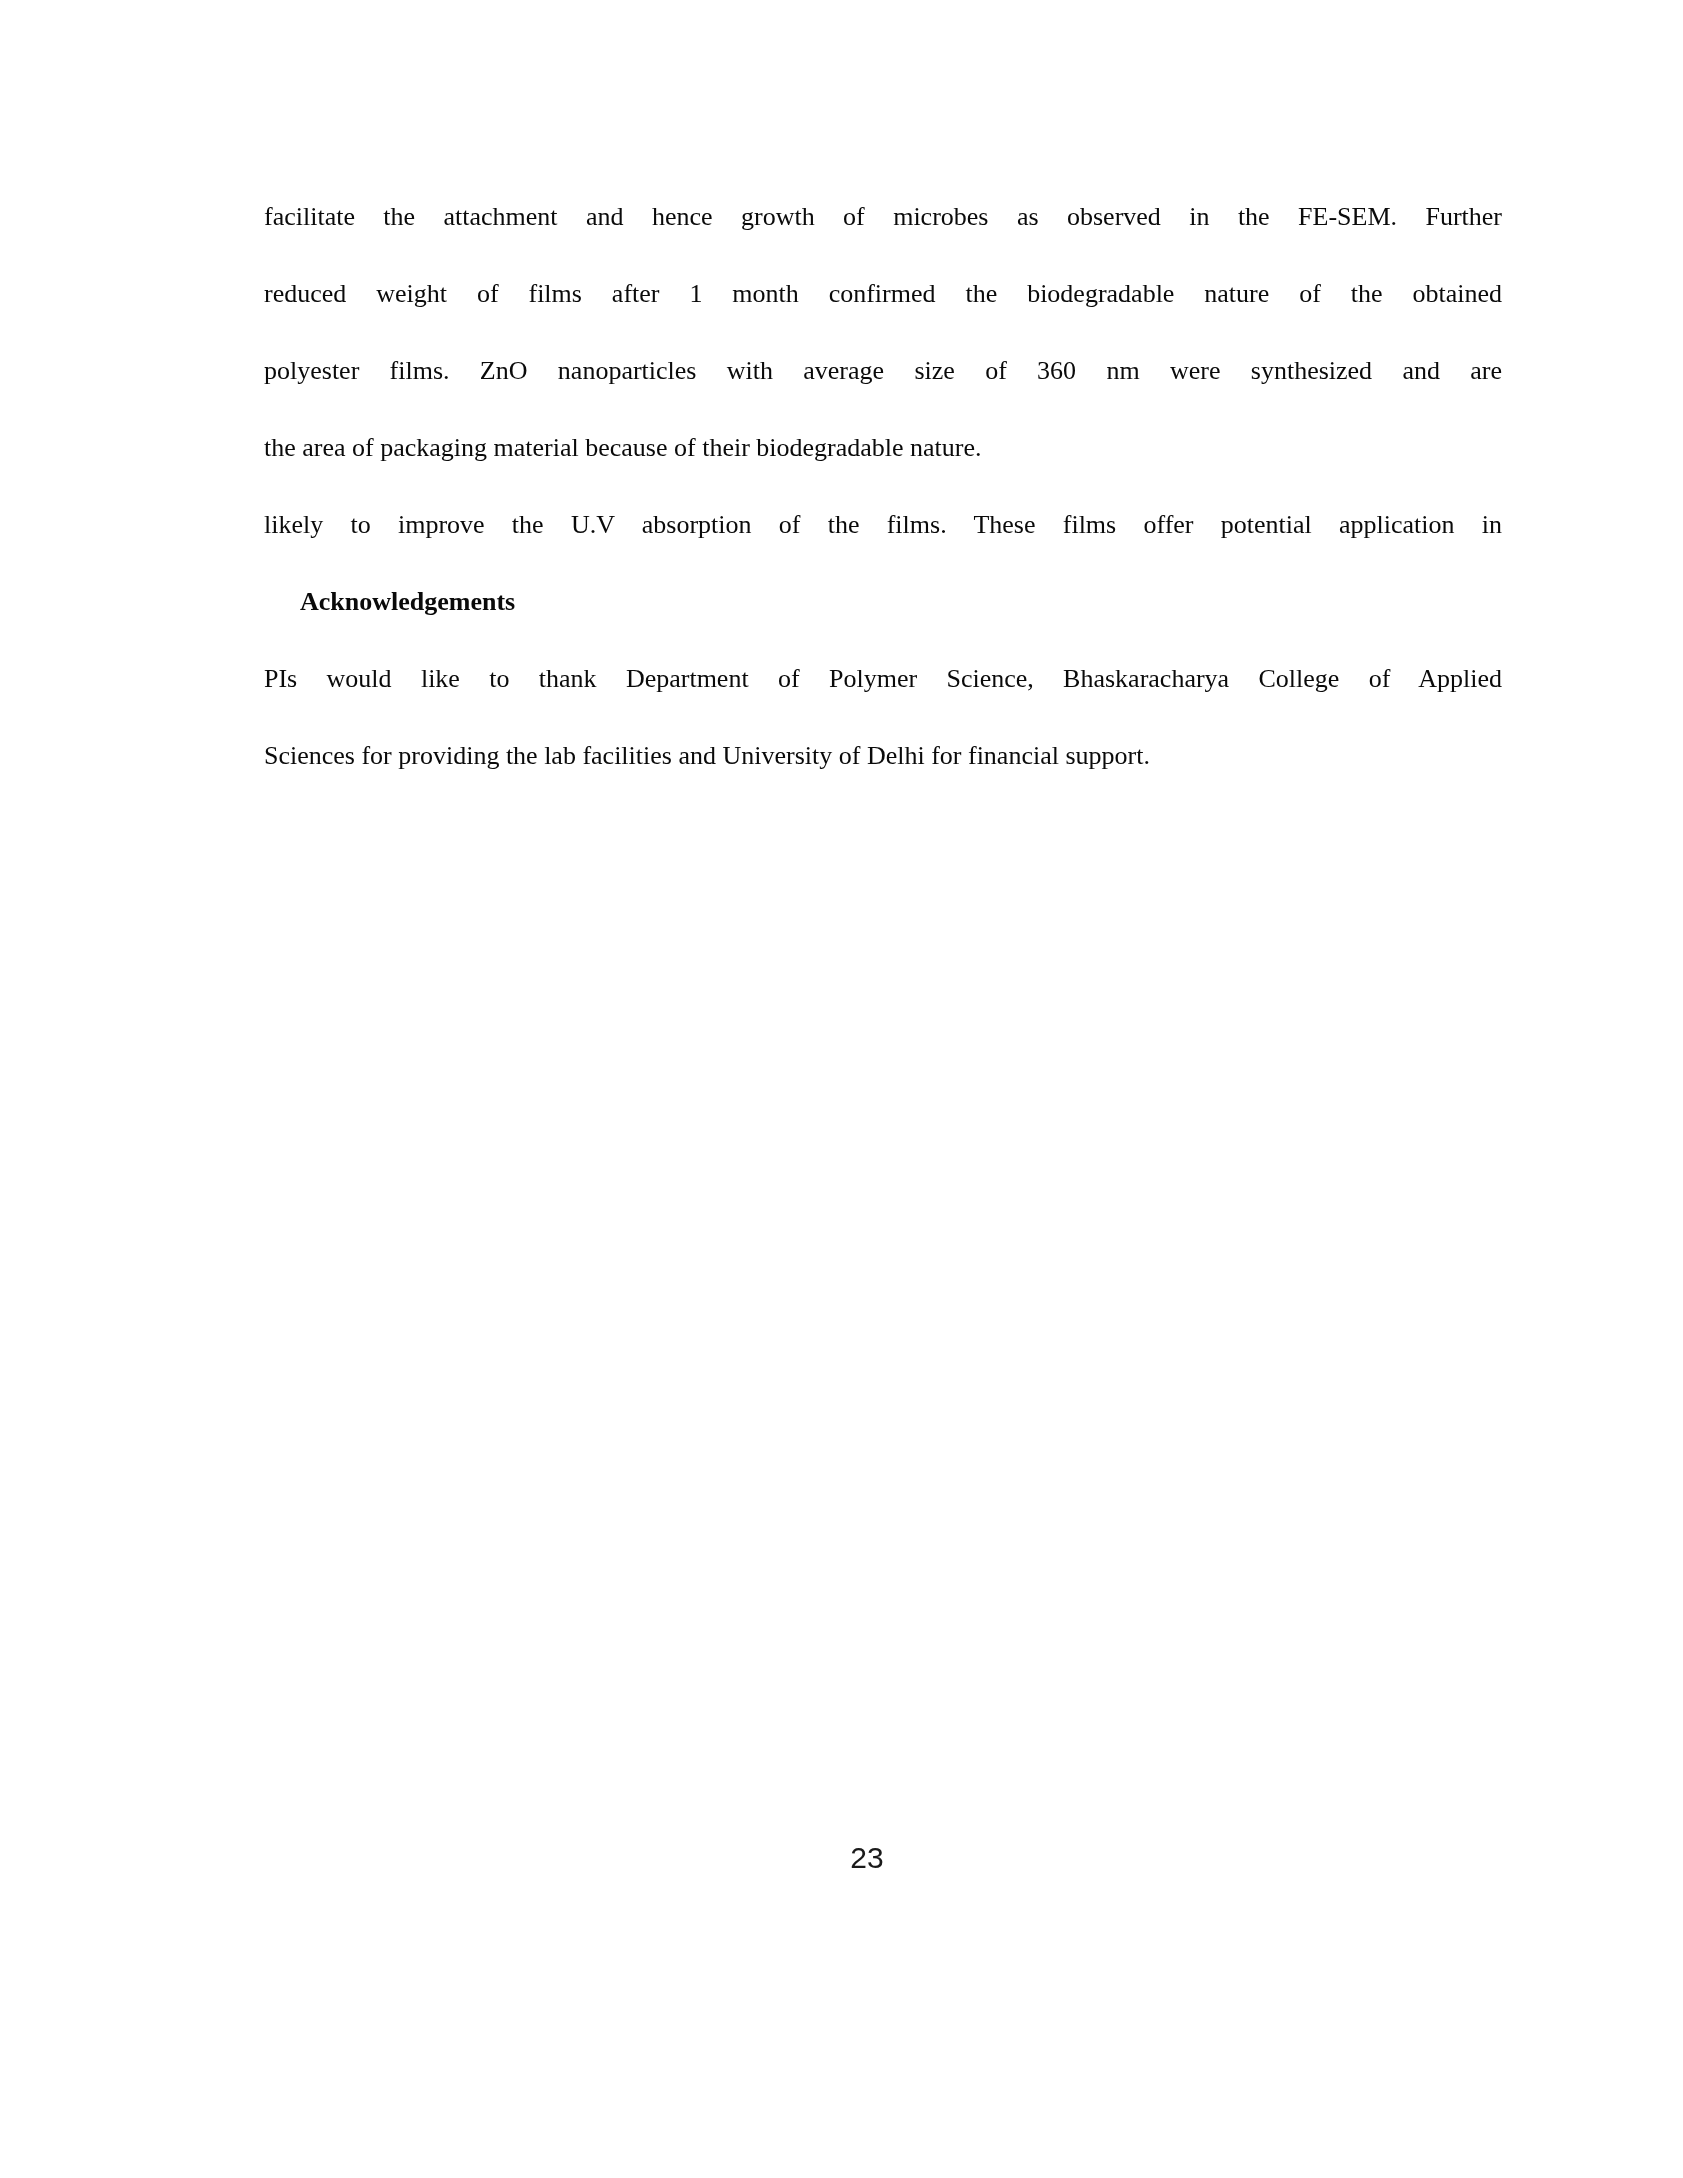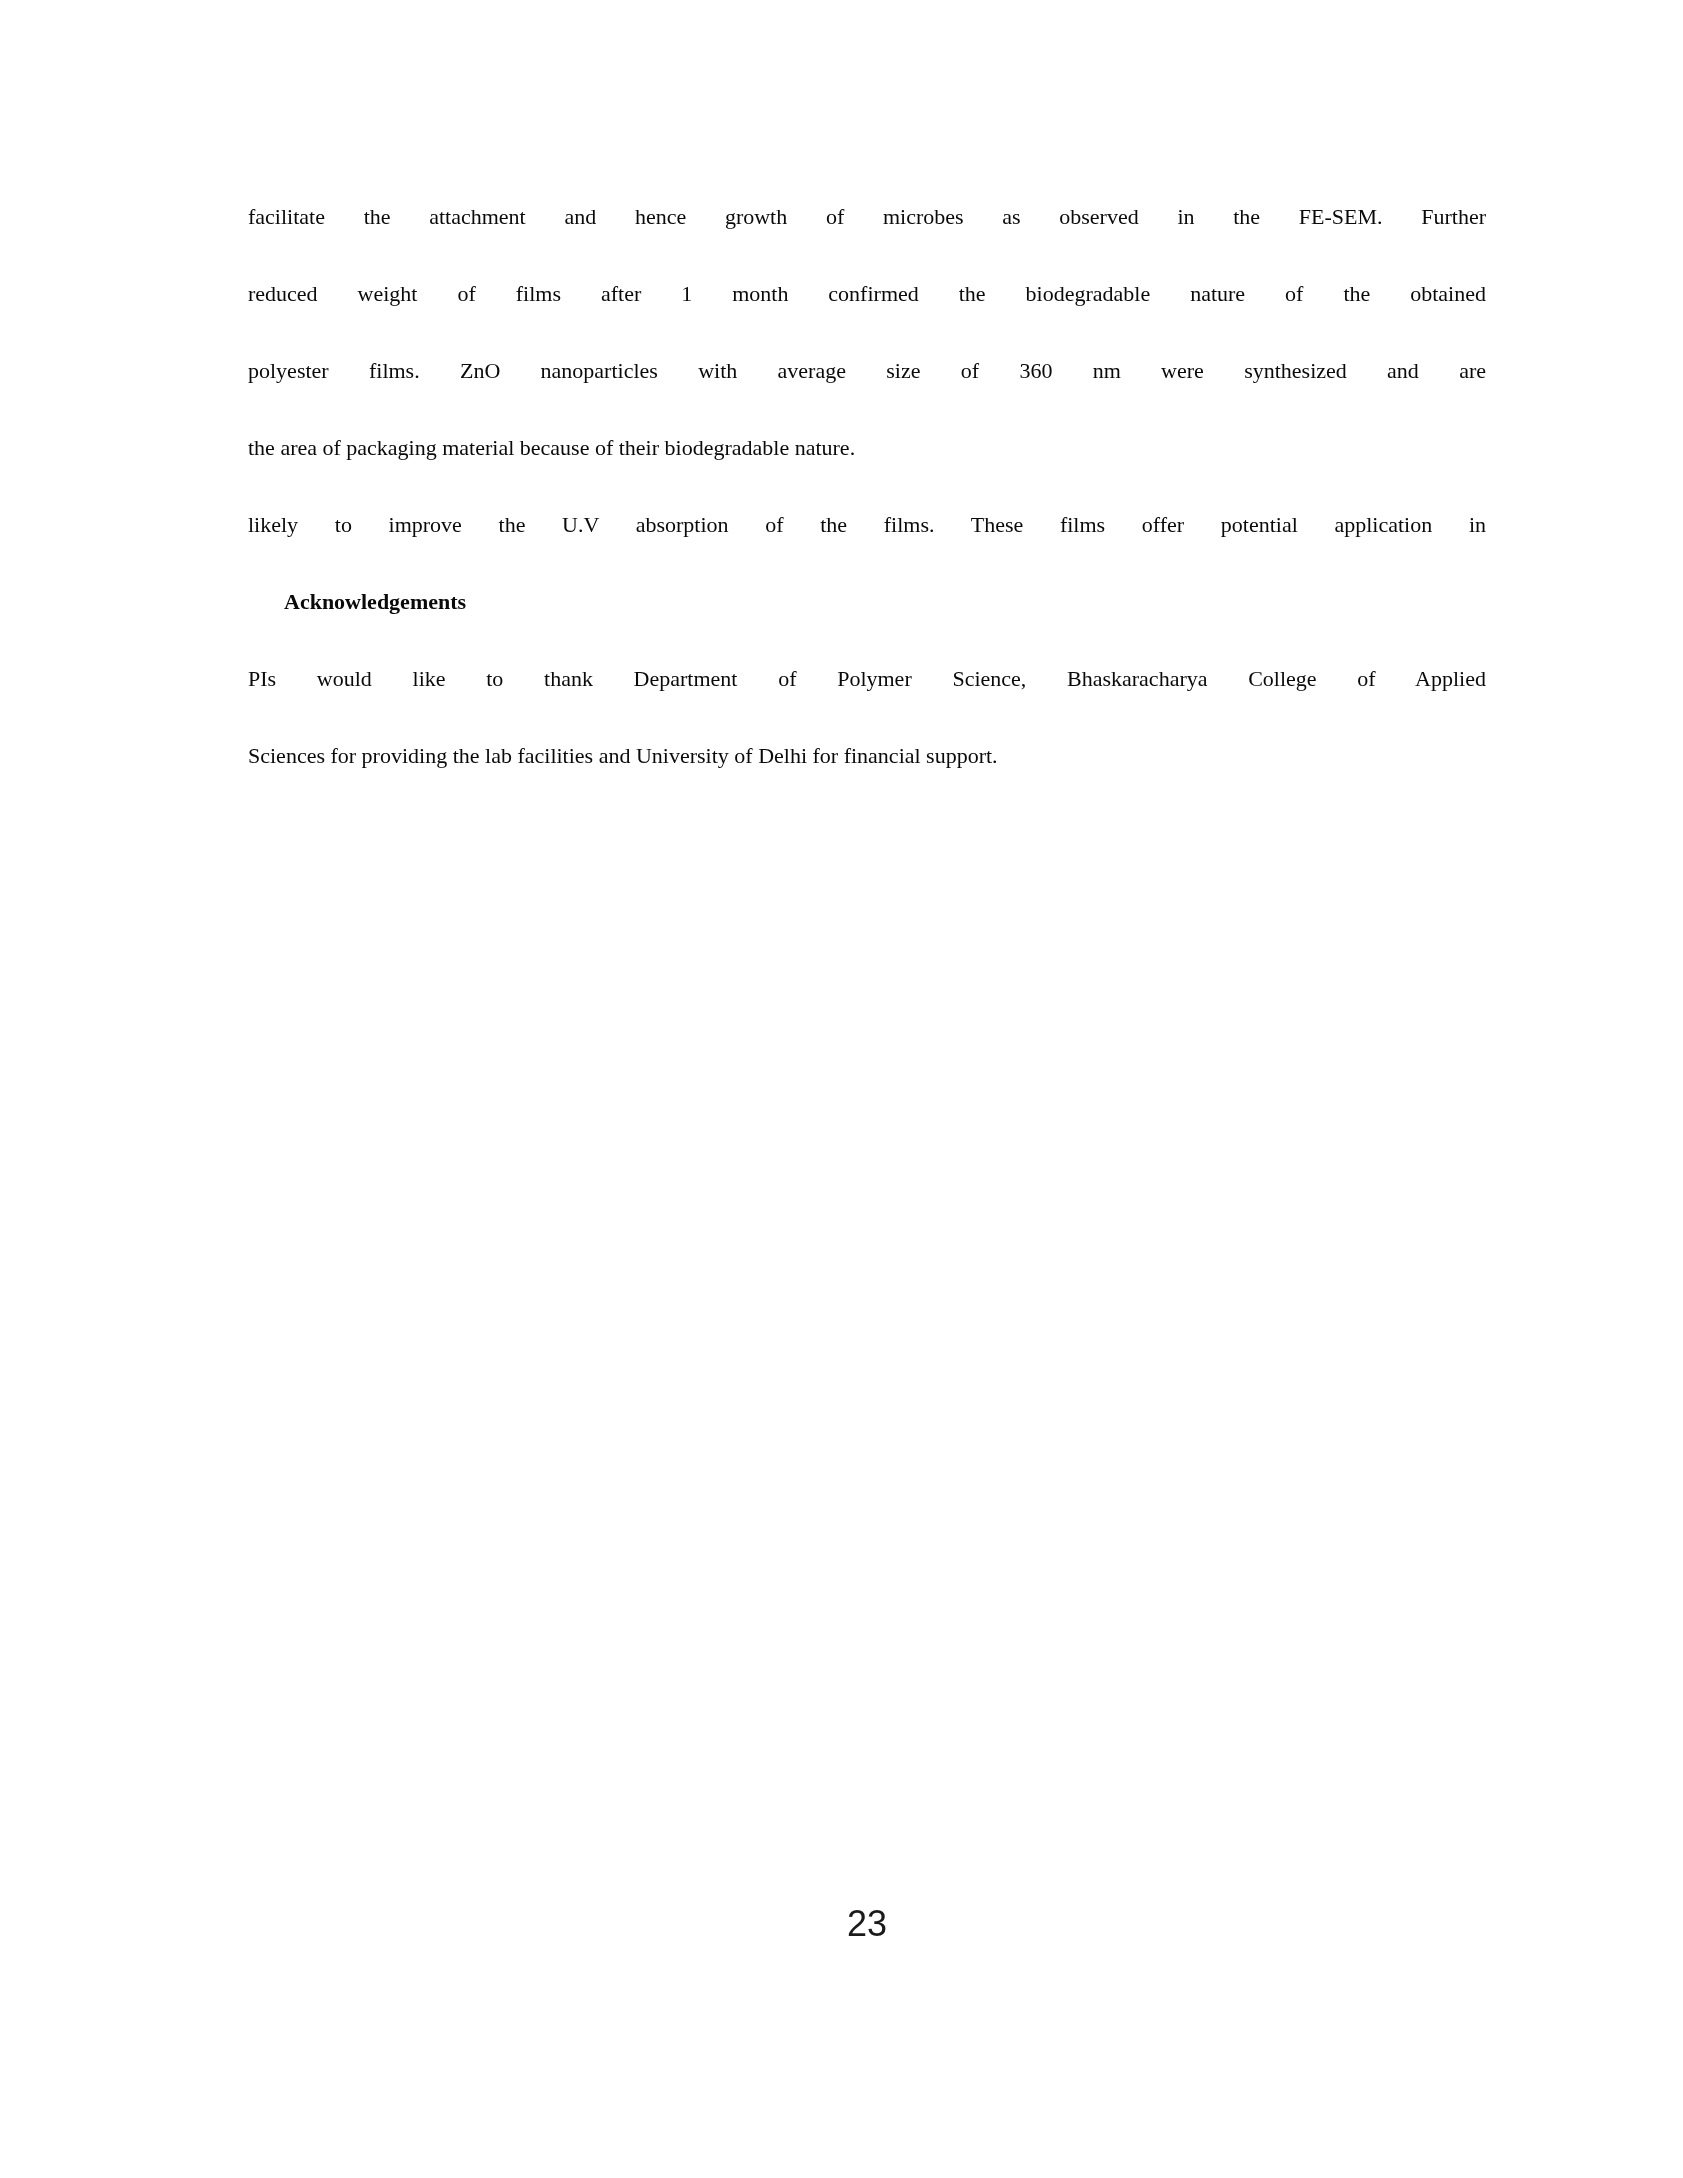--- a/index.html
+++ b/index.html
@@ -11,46 +11,46 @@
     position: relative;
     width: 1683px;
     height: 2178px;
     background: #ffffff;
     overflow: hidden;
     font-family: "Liberation Serif", "DejaVu Serif", serif;
     color: #0a0a0a;
   }
   .textblock {
     position: absolute;
-    left: 248px;
+    left: 264px;
     top: 178px;
     width: 1238px;
-    font-size: 22px;
+    font-size: 26px;
     line-height: 77px;
   }
   .line {
     white-space: normal;
     text-align: left;
   }
   .line.just {
     text-align: justify;
     text-align-last: justify;
   }
   .line.heading {
     font-weight: bold;
     margin-left: 36px;
   }
   .footer {
     position: absolute;
     left: 248px;
-    top: 1907px;
+    top: 1841px;
     width: 1238px;
     text-align: center;
     font-family: "Liberation Sans", "DejaVu Sans", sans-serif;
-    font-size: 36px;
+    font-size: 30px;
     line-height: 34px;
     color: #1a1a1a;
   }
 </style>
 </head>
 <body>
 
 <div class="page">
 
   <div class="textblock">

